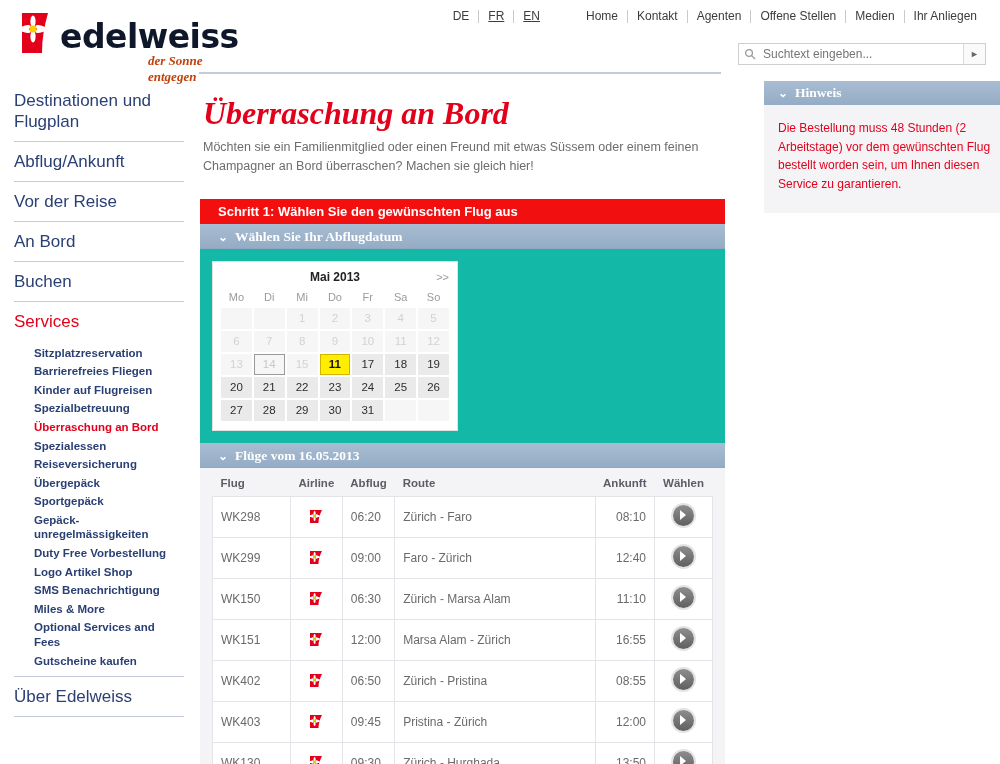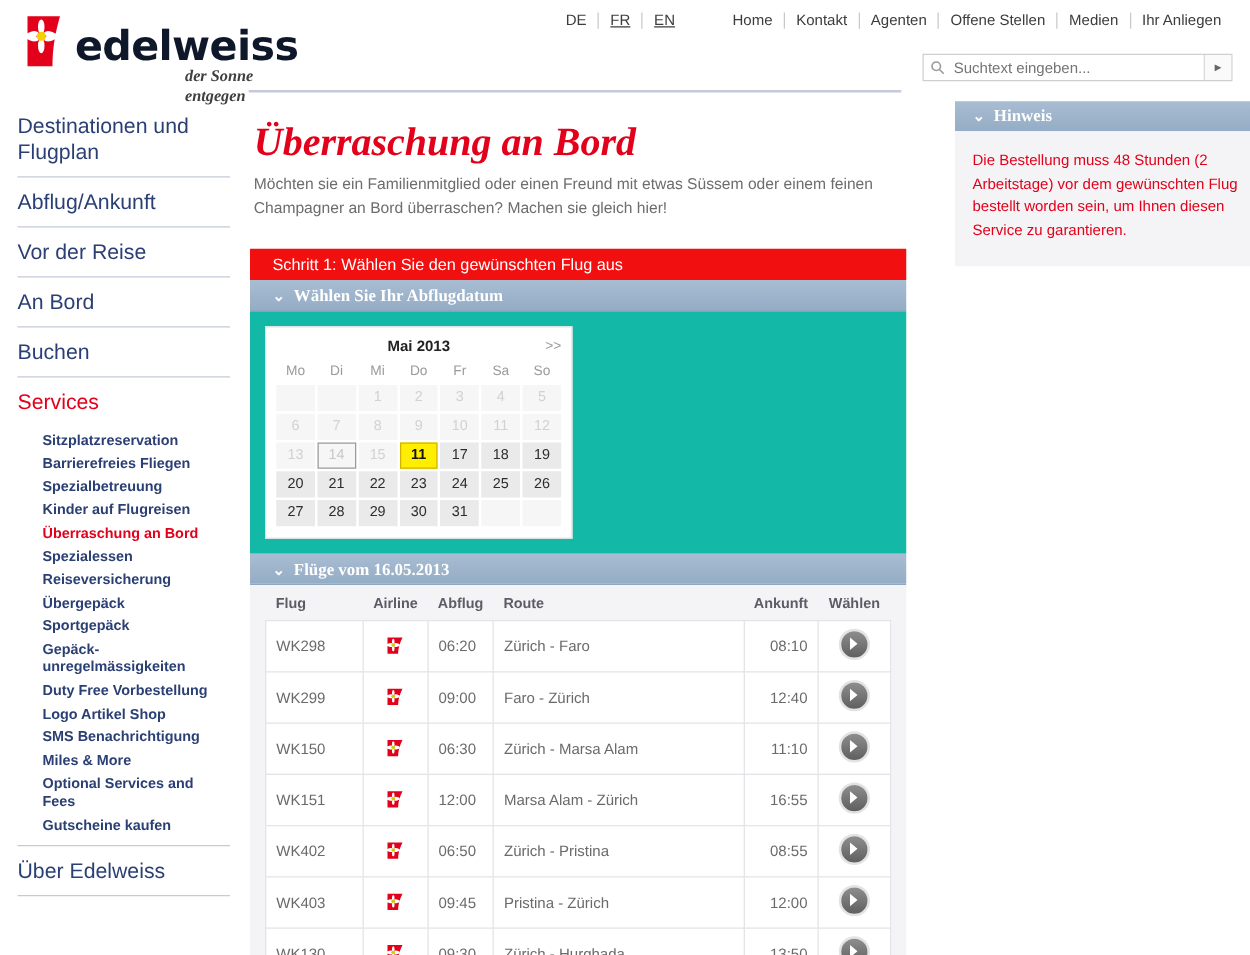--- a/index.html
+++ b/index.html
@@ -11,21 +11,21 @@
     overflow: hidden;
   }
   .page { position: relative; width: 1000px; height: 764px; }
 
   
   .logo-block { position: absolute; left: 18px; top: 9px; width: 230px; height: 56px; }
   .logo-mark { position: absolute; left: 0; top: 0; width: 38px; height: 48px; }
   .logo-word { position: absolute; left: 42px; top: 8px; font-size: 33px; font-weight: bold;
                color: #0f172a; letter-spacing: -0.5px; font-family: "DejaVu Sans", sans-serif; }
   .logo-claim { position: absolute; left: 130px; top: 44px; font-size: 13px; font-style: italic;
-                color: #404040; font-family: "Liberation Serif", serif; font-weight: bold; }
+                color: #c2410c; font-family: "Liberation Serif", serif; font-weight: bold; }
 
   .topnav { position: absolute; right: 14px; top: 9px; display: flex; align-items: center;
             font-size: 12px; color: #3c3c3c; }
   .topnav .lang { display: flex; align-items: center; }
   .topnav a { color: #3c3c3c; text-decoration: none; padding: 0 9px; white-space: nowrap; }
   .topnav a.u { text-decoration: underline; }
   .topnav .sep { width: 1px; height: 13px; background: #c9c9c9; }
   .topnav .gap { width: 28px; }
 
   .searchbox { position: absolute; right: 14px; top: 43px; width: 248px; height: 22px;
@@ -49,21 +49,21 @@
   .sub { display: block; font-size: 11.5px; font-weight: bold; color: #2a3f74;
          text-decoration: none; padding: 2px 0 2px 20px; line-height: 1.27; }
   .sub.active { color: #e3001b; }
 
   
   .main { position: absolute; left: 200px; top: 95px; width: 525px; }
   .page-title { font-family: "Liberation Serif", serif; font-style: italic; font-weight: bold;
                 color: #e3001b; font-size: 32px; margin: 0 0 6px 3px; }
   .intro { font-size: 12.5px; color: #6d6d6d; line-height: 1.55; margin: 0 0 22px 3px; width: 500px; }
 
-  .step-bar { background: #f20f0f; color: #ffffff; font-size: 13px; font-weight: normal;
+  .step-bar { background: #f20f0f; color: #ffffff; font-size: 13px; font-weight: bold;
               height: 25px; line-height: 25px; padding-left: 18px; }
 
   .acc-head { background: linear-gradient(#a9bdd2,#94acc5); color: #ffffff;
               font-size: 13.5px; font-weight: bold; height: 25px; line-height: 25px;
               padding-left: 18px; font-family: "Liberation Serif", serif;
               border-bottom: 1px solid #8fa7c0; }
   .acc-head .chev { display: inline-block; margin-right: 7px; font-weight: bold;
                     font-family: "Liberation Sans", sans-serif; font-size: 12px; }
   .acc-body { background: #14b8a6; padding: 12px; }
 
@@ -187,22 +187,22 @@
     <div class="nav-rule"></div>
     <a href="#" class="nav-top">An Bord</a>
     <div class="nav-rule"></div>
     <a href="#" class="nav-top">Buchen</a>
     <div class="nav-rule"></div>
     <a href="#" class="nav-top active">Services</a>
 
     <div class="sublist">
       <a href="#" class="sub">Sitzplatzreservation</a>
       <a href="#" class="sub">Barrierefreies Fliegen</a>
+      <a href="#" class="sub">Kinder auf Flugreisen</a>
       <a href="#" class="sub">Spezialbetreuung</a>
-      <a href="#" class="sub">Kinder auf Flugreisen</a>
       <a href="#" class="sub active">Überraschung an Bord</a>
       <a href="#" class="sub">Spezialessen</a>
       <a href="#" class="sub">Reiseversicherung</a>
       <a href="#" class="sub">Übergepäck</a>
       <a href="#" class="sub">Sportgepäck</a>
       <a href="#" class="sub">Gepäck-unregelmässigkeiten</a>
       <a href="#" class="sub">Duty Free Vorbestellung</a>
       <a href="#" class="sub">Logo Artikel Shop</a>
       <a href="#" class="sub">SMS Benachrichtigung</a>
       <a href="#" class="sub">Miles &amp; More</a>

